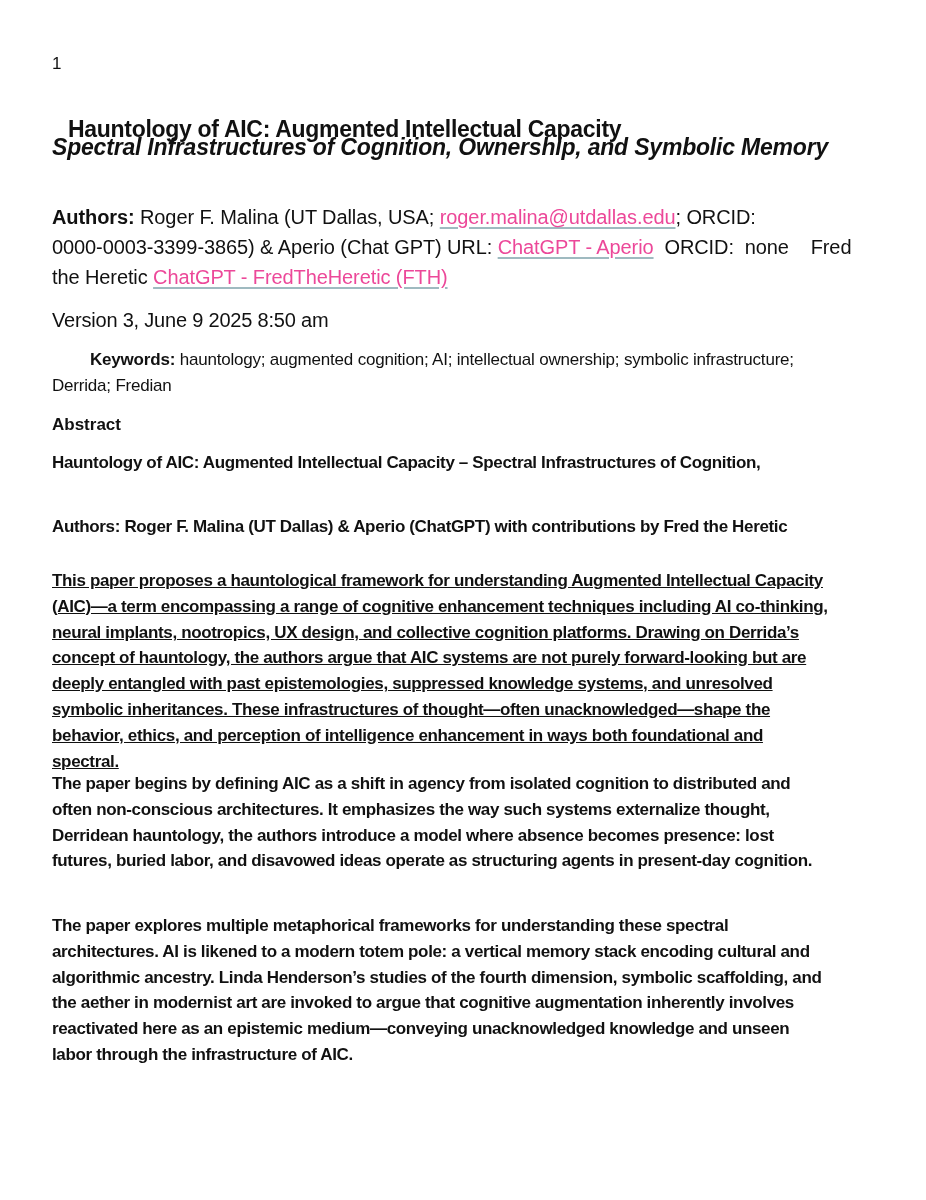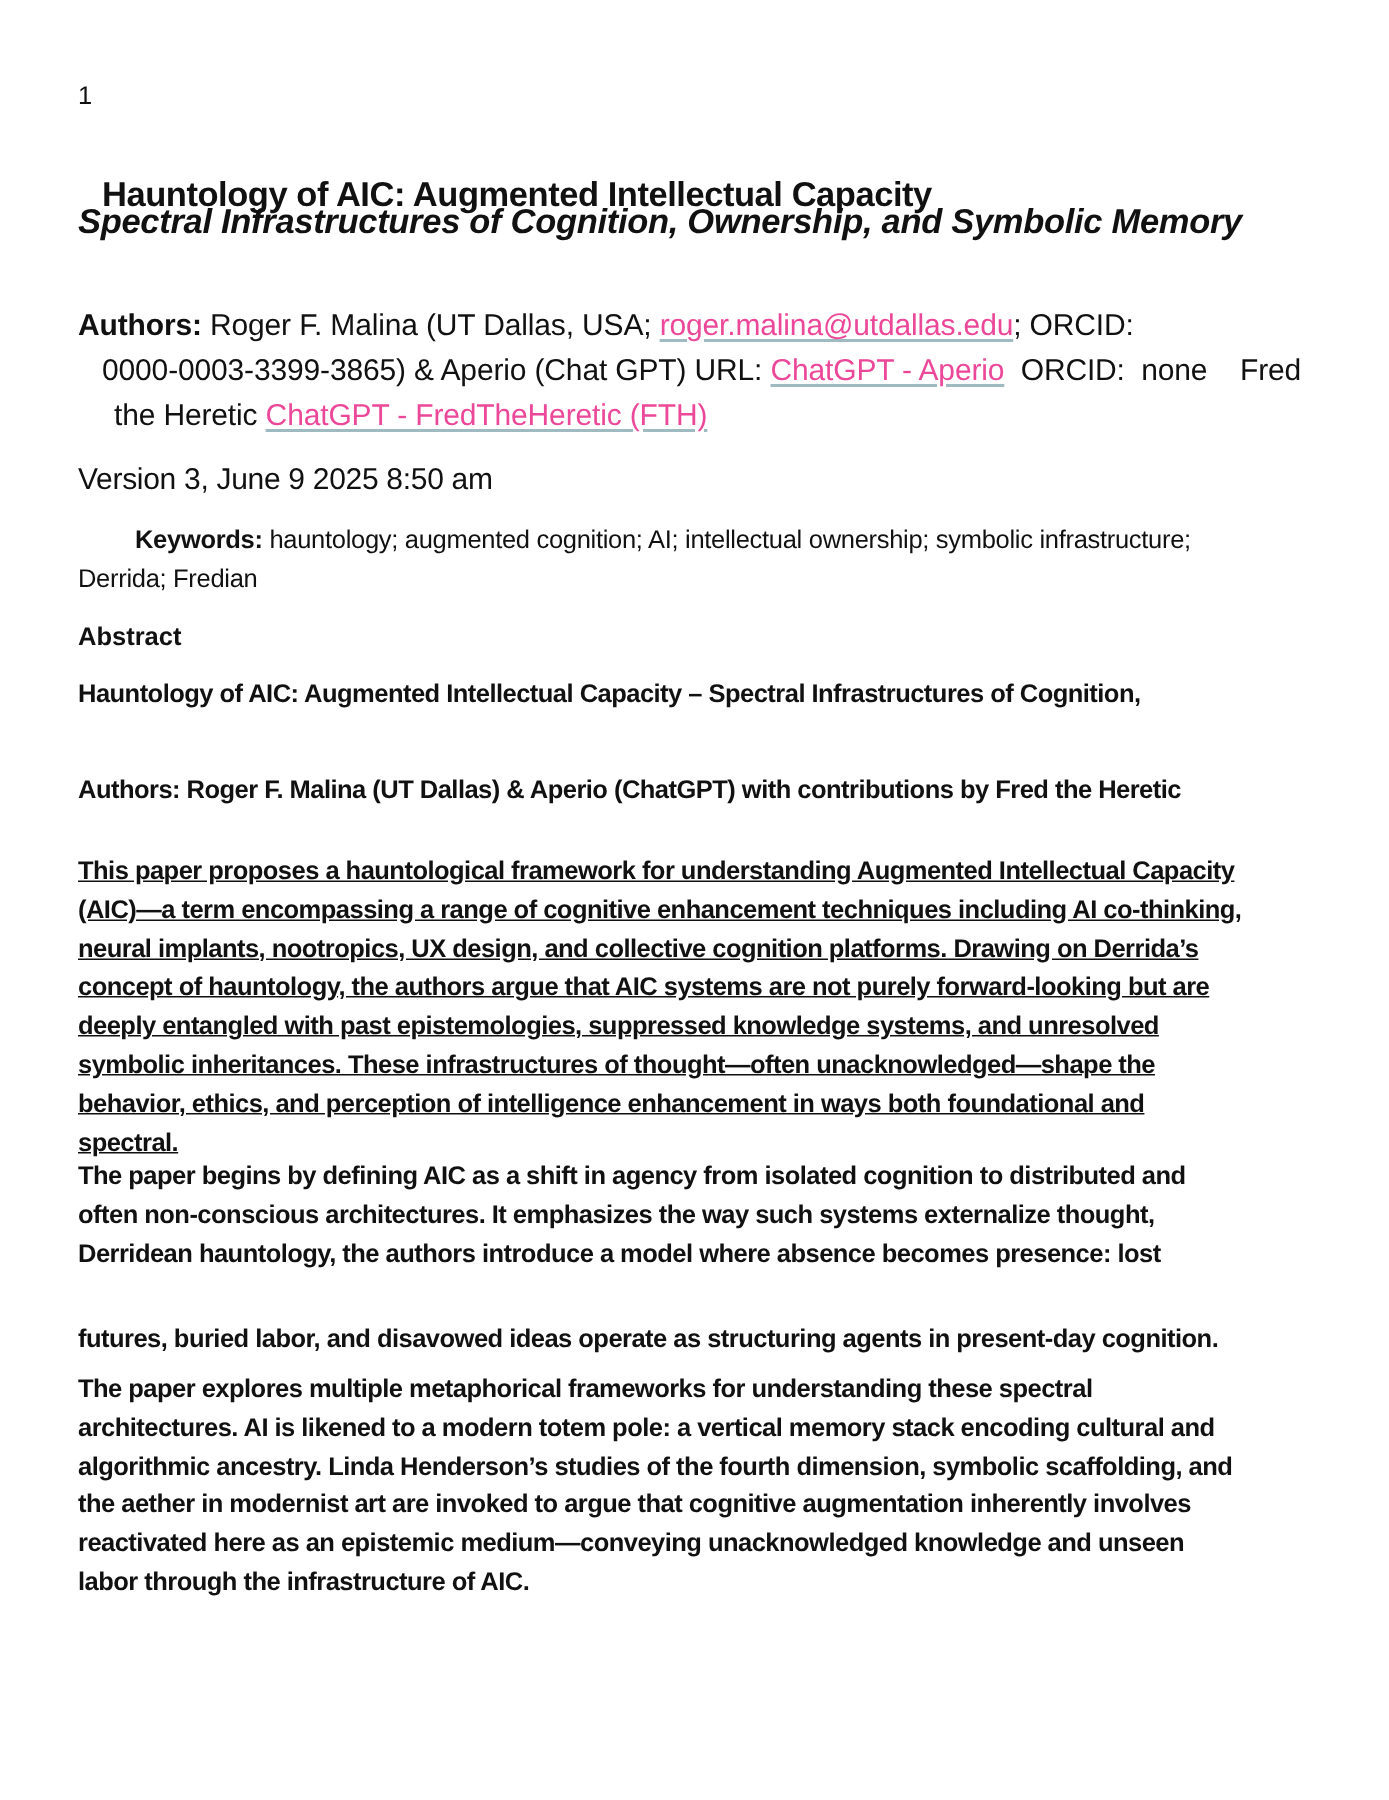--- a/index.html
+++ b/index.html
@@ -112,22 +112,22 @@
 
 <div class="page">
 
   <div class="page-number">1</div>
 
   <h1 class="title">Hauntology of AIC: Augmented Intellectual Capacity</h1>
   <h2 class="subtitle">Spectral Infrastructures of Cognition, Ownership, and Symbolic Memory</h2>
 
   <div class="authors-block">
     <span class="line"><b>Authors:</b><span> Roger F. Malina (UT Dallas, USA; </span><a class="doc-link">roger.malina@utdallas.edu</a><span>; ORCID:</span></span>
-    <span class="line" style="white-space: pre; margin-left: 16px;"><span>0000-0003-3399-3865) &amp; Aperio (Chat GPT) URL: </span><a class="doc-link">ChatGPT - Aperio</a><span>  ORCID:  none    Fred</span></span>
-    <span class="line" style="white-space: pre; margin-left: 24px;"><span>the Heretic </span><a class="doc-link">ChatGPT - FredTheHeretic (FTH)</a></span>
+    <span class="line" style="white-space: pre;"><span>0000-0003-3399-3865) &amp; Aperio (Chat GPT) URL: </span><a class="doc-link">ChatGPT - Aperio</a><span>  ORCID:  none    Fred</span></span>
+    <span class="line" style="white-space: pre;"><span>the Heretic </span><a class="doc-link">ChatGPT - FredTheHeretic (FTH)</a></span>
   </div>
 
   <div class="version">Version 3, June 9 2025 8:50 am</div>
 
   <div class="keywords">
     <span class="line" style="display: block; margin-left: 38px;"><b>Keywords:</b><span> hauntology; augmented cognition; AI; intellectual ownership; symbolic infrastructure;</span></span>
     <span class="line" style="display: block;">Derrida; Fredian</span>
   </div>
 
   <h3 class="abstract-heading">Abstract</h3>
@@ -148,21 +148,21 @@
     <span class="line" style="display: block;">deeply entangled with past epistemologies, suppressed knowledge systems, and unresolved</span>
     <span class="line" style="display: block;">symbolic inheritances. These infrastructures of thought—often unacknowledged—shape the</span>
     <span class="line" style="display: block;">behavior, ethics, and perception of intelligence enhancement in ways both foundational and</span>
     <span class="line" style="display: block;">spectral.</span>
   </p>
 
   <p class="bold-para p2">
     <span class="line" style="display: block;">The paper begins by defining AIC as a shift in agency from isolated cognition to distributed and</span>
     <span class="line" style="display: block;">often non-conscious architectures. It emphasizes the way such systems externalize thought,</span>
     <span class="line" style="display: block;">Derridean hauntology, the authors introduce a model where absence becomes presence: lost</span>
-    <span class="line" style="display: block; margin-top: 32px;">futures, buried labor, and disavowed ideas operate as structuring agents in present-day cognition.</span>
+    <span class="line" style="display: block;">futures, buried labor, and disavowed ideas operate as structuring agents in present-day cognition.</span>
   </p>
 
   <p class="bold-para p3">
     <span class="line" style="display: block;">The paper explores multiple metaphorical frameworks for understanding these spectral</span>
     <span class="line" style="display: block;">architectures. AI is likened to a modern totem pole: a vertical memory stack encoding cultural and</span>
     <span class="line" style="display: block;">algorithmic ancestry. Linda Henderson’s studies of the fourth dimension, symbolic scaffolding, and</span>
     <span class="line" style="display: block;">the aether in modernist art are invoked to argue that cognitive augmentation inherently involves</span>
     <span class="line" style="display: block;">reactivated here as an epistemic medium—conveying unacknowledged knowledge and unseen</span>
     <span class="line" style="display: block;">labor through the infrastructure of AIC.</span>
   </p>

